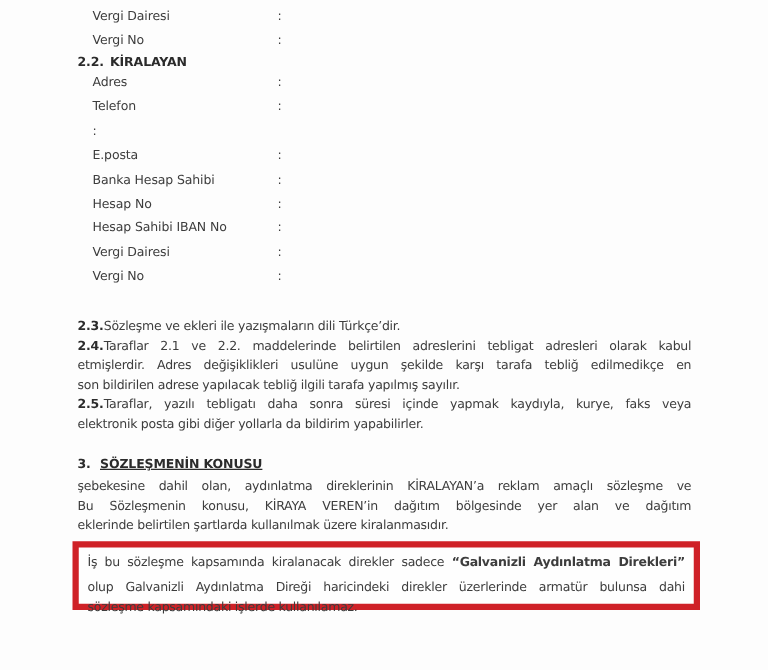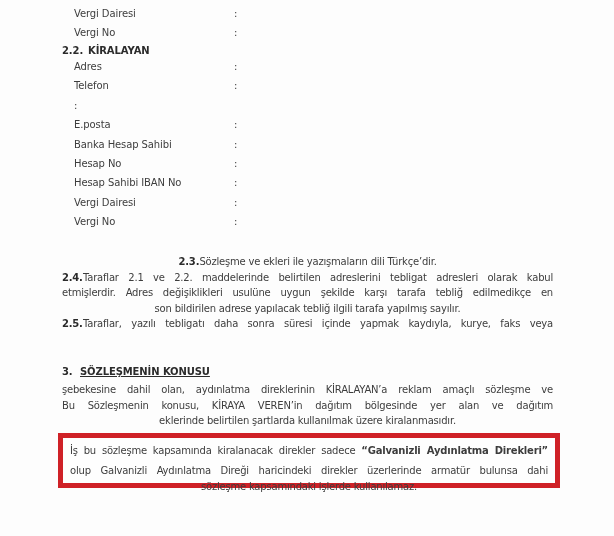--- a/index.html
+++ b/index.html
@@ -5,37 +5,37 @@
   html,body{margin:0;padding:0;background:#ffffff;}
   .doc{
     position:relative;width:614px;height:536px;background:#fdfdfd;
     font-family:"DejaVu Sans",sans-serif;font-size:10px;color:#3d3d3d;
     letter-spacing:-0.1px;overflow:hidden;
   }
   
   .fields{position:absolute;left:74px;right:40px;}
   .fields-top{top:4px;}
   .fields-kiralayan{top:57px;}
-  .frow{display:flex;height:19.4px;line-height:19.4px;gap:12px;}
+  .frow{display:flex;height:19.4px;line-height:19.4px;}
   .flabel{width:148px;}
   .fcolon{width:12px;}
   .fvalue{flex:1;}
   
   .sec-head{position:absolute;left:62px;font-weight:bold;color:#2b2b2b;font-size:10px;letter-spacing:-0.1px;}
   .head-22{top:45px;}
   .head-3{top:354px;margin-top:12px;}
   .hnum{display:inline-block;font-weight:bold;}
   .head-22 .hnum{width:26px;}
   .head-3 .hnum{width:18px;}
   .underl{text-decoration:underline;}
   
   .parablock{position:absolute;left:62px;width:491px;}
   .clauses{top:254px;}
   .para-3{top:382px;}
-  .jline,.lline{height:15.5px;line-height:15.5px;overflow:hidden;letter-spacing:-0.2px;text-align:center;}
+  .jline,.lline{height:15.5px;line-height:15.5px;overflow:hidden;letter-spacing:-0.2px;}
   .jline{text-align:justify;text-align-last:justify;}
   .num{display:inline-block;width:21px;font-weight:bold;color:#2b2b2b;letter-spacing:-0.2px;}
   
   .hbox{
     position:absolute;left:58px;top:433px;width:502px;height:55px;
     box-sizing:border-box;border:5px solid #cf2127;background:#fefefe;
     padding:5px 7px 0 7px;
   }
   .hbox .jline,.hbox .lline{height:16px;line-height:16px;}
   .hbox .first{margin-bottom:4px;}
@@ -119,20 +119,23 @@
     </div>
     <div class="jline">
       <span>etmişlerdir. Adres değişiklikleri usulüne uygun şekilde karşı tarafa tebliğ edilmedikçe en</span>
     </div>
     <div class="lline">
       <span>son bildirilen adrese yapılacak tebliğ ilgili tarafa yapılmış sayılır.</span>
     </div>
     <div class="jline">
       <span class="num">2.5.</span><span>Taraflar, yazılı tebligatı daha sonra süresi içinde yapmak kaydıyla, kurye, faks veya</span>
     </div>
+    <div class="lline">
+      <span>elektronik posta gibi diğer yollarla da bildirim yapabilirler.</span>
+    </div>
   </div>
 
   <div class="sec-head head-3">
     <span class="hnum">3.</span><span class="underl">SÖZLEŞMENİN KONUSU</span>
   </div>
 
   <div class="parablock para-3">
     <div class="jline">
       <span>şebekesine dahil olan, aydınlatma direklerinin KİRALAYAN’a reklam amaçlı sözleşme ve</span>
     </div>

